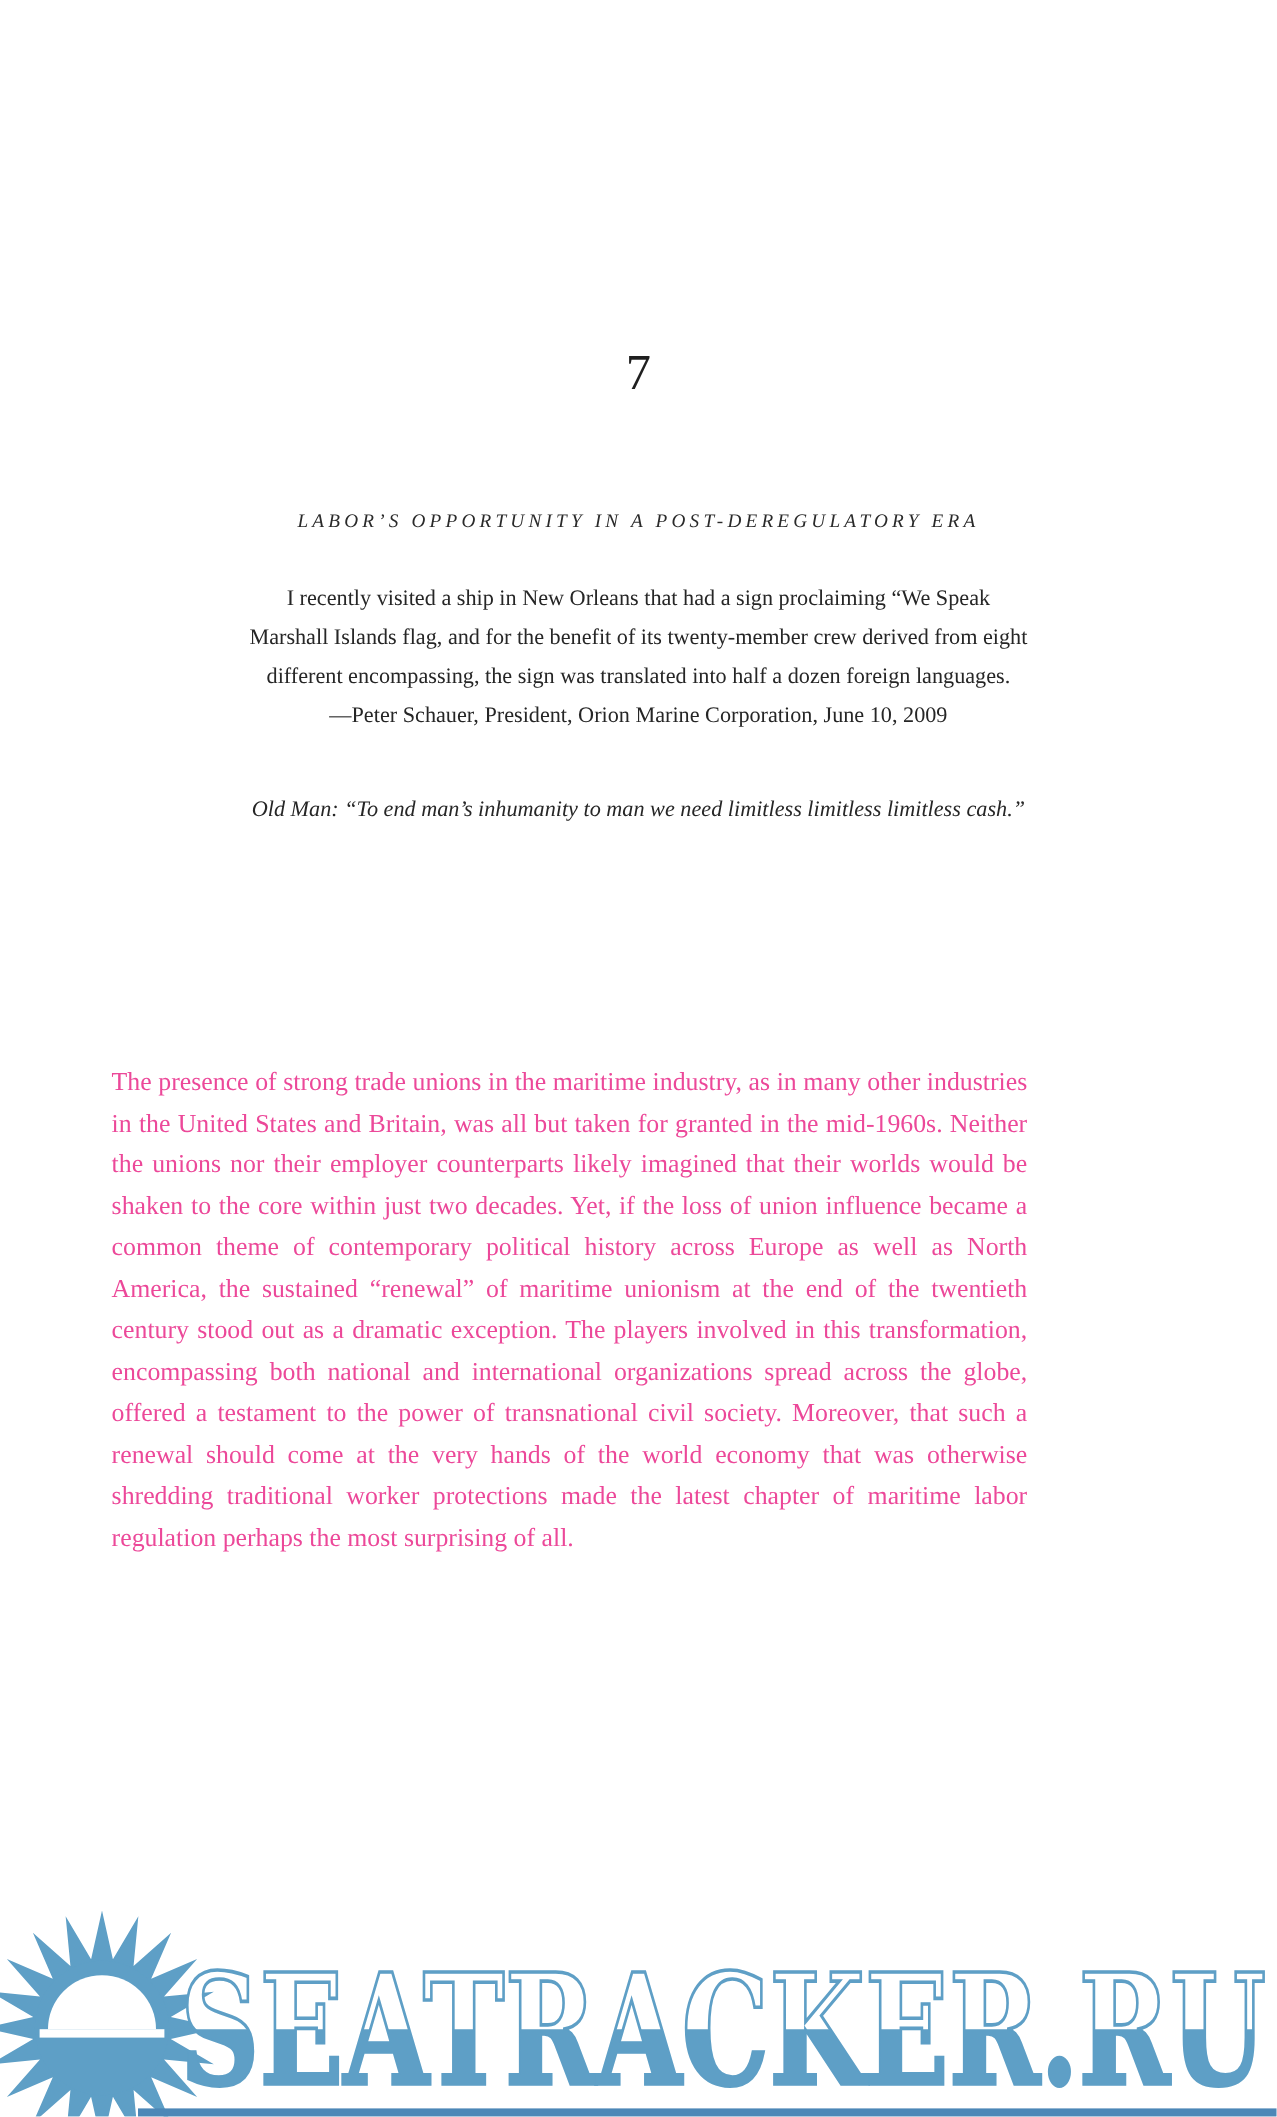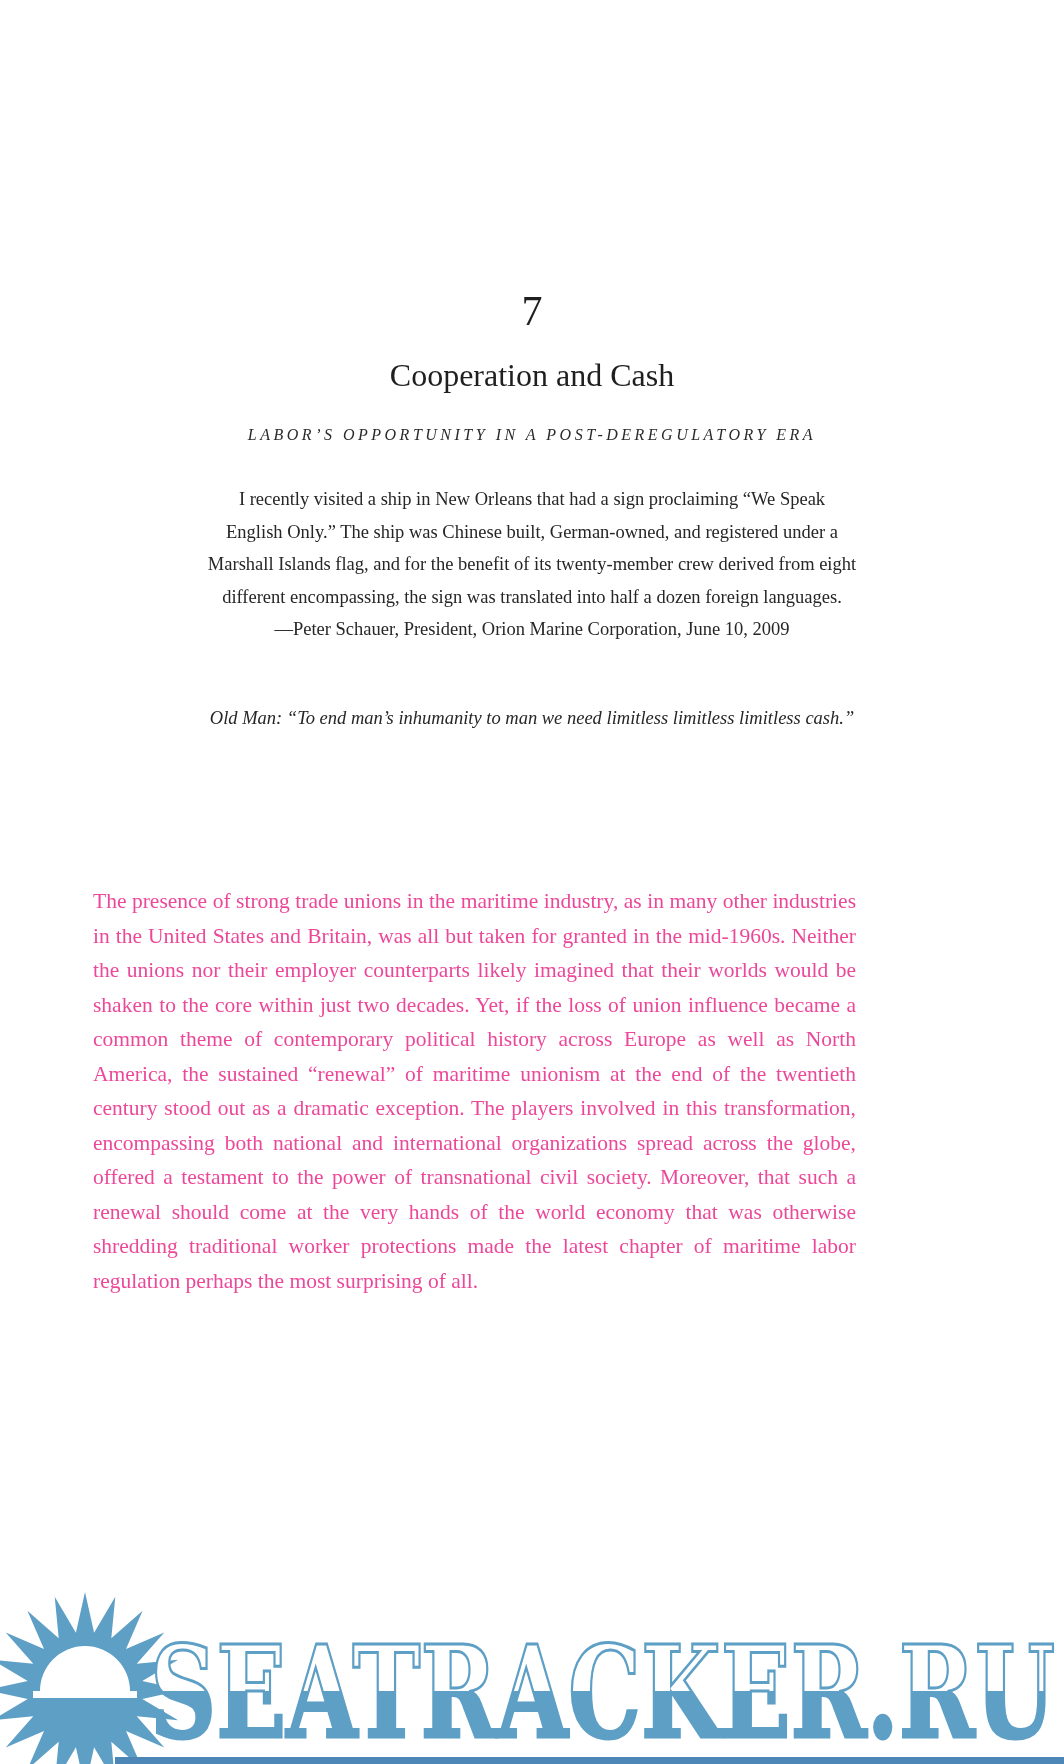--- a/index.html
+++ b/index.html
@@ -24,21 +24,21 @@
     text-align:center; font-size:16px; letter-spacing:3.5px;
     color:#2a2a2a;
     font-style:italic;
   }
   .epigraph-1 {
     position:absolute; top:483px; left:67px; width:930px;
     text-align:center; 
     font-size:18.5px; line-height:32.6px; color:#262626;
   }
   .epigraph-2 {
-    position:absolute; top:702px; left:67px; width:930px;
+    position:absolute; top:659px; left:67px; width:930px;
     text-align:center; font-style:italic;
     font-size:18.5px; line-height:32.6px; color:#262626;
   }
   .body-text {
     position:absolute; top:884px; left:93px; width:763px;
     font-size:21.5px; line-height:34.55px;
     text-align:justify; color:#ec4899;
   }
   .page-number {
     position:absolute; top:1638px; left:0; width:100%;
@@ -63,27 +63,25 @@
     background:var(--bar-color,#4c87b7); z-index:2;
   }
 </style>
 </head>
 <body>
 
 <div class="page">
 
   <div class="chapter-number">7</div>
 
-  <div class="chapter-title">Cooperation and Cash</div>
 
   <div class="chapter-subtitle">LABOR’S OPPORTUNITY IN A POST-DEREGULATORY ERA</div>
 
   <div class="epigraph-1">
     <div>I recently visited a ship in New Orleans that had a sign proclaiming “We Speak</div>
-    <div>English Only.” The ship was Chinese built, German-owned, and registered under a</div>
     <div>Marshall Islands flag, and for the benefit of its twenty-member crew derived from eight</div>
     <div>different encompassing, the sign was translated into half a dozen foreign languages.</div>
     <div>—Peter Schauer, President, Orion Marine Corporation, June 10, 2009</div>
   </div>
 
   <div class="epigraph-2">
     <div>Old Man: “To end man’s inhumanity to man we need limitless limitless limitless cash.”</div>
   </div>
 
   <div class="body-text">The presence of strong trade unions in the maritime industry, as in many other industries in the United States and Britain, was all but taken for granted in the mid-1960s. Neither the unions nor their employer counterparts likely imagined that their worlds would be shaken to the core within just two decades. Yet, if the loss of union influence became a common theme of contemporary political history across Europe as well as North America, the sustained “renewal” of maritime unionism at the end of the twentieth century stood out as a dramatic exception. The players involved in this transformation, encompassing both national and international organizations spread across the globe, offered a testament to the power of transnational civil society. Moreover, that such a renewal should come at the very hands of the world economy that was otherwise shredding traditional worker protections made the latest chapter of maritime labor regulation perhaps the most surprising of all.</div>

